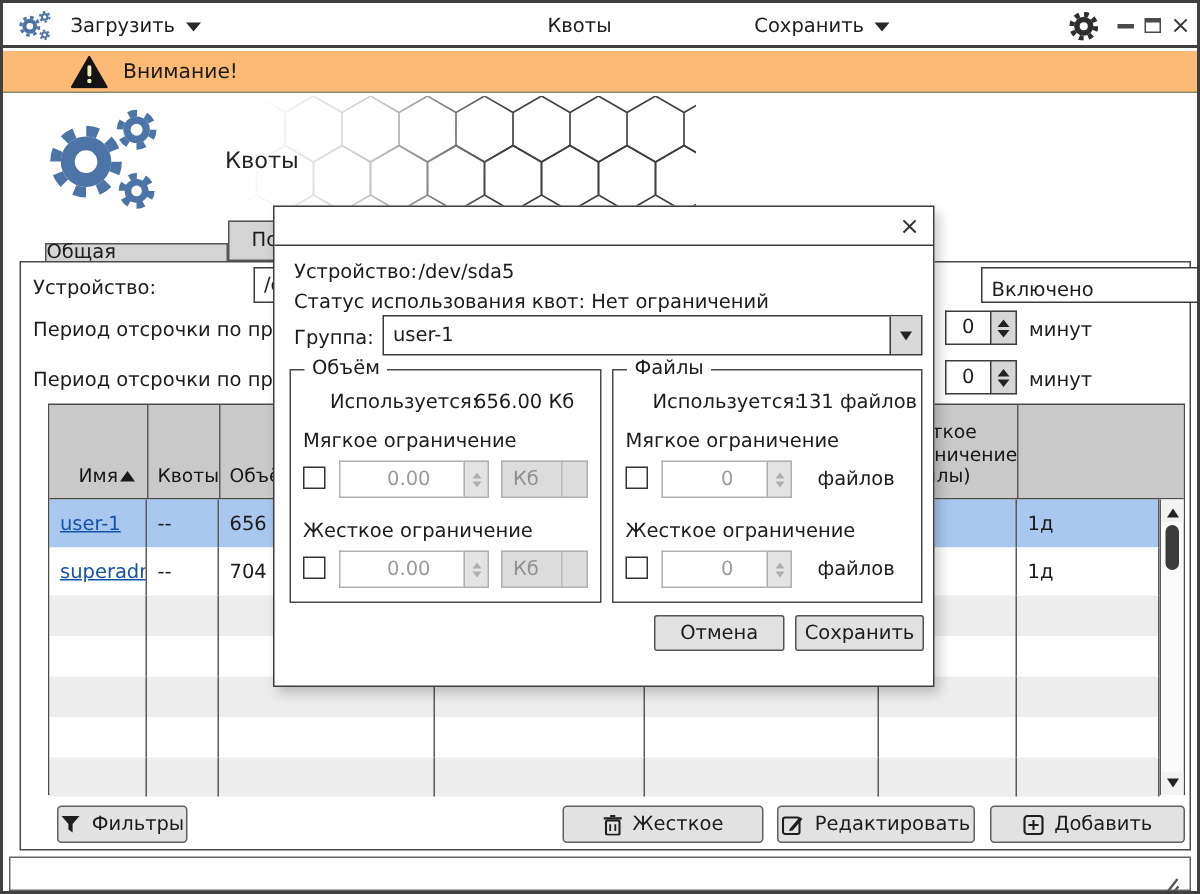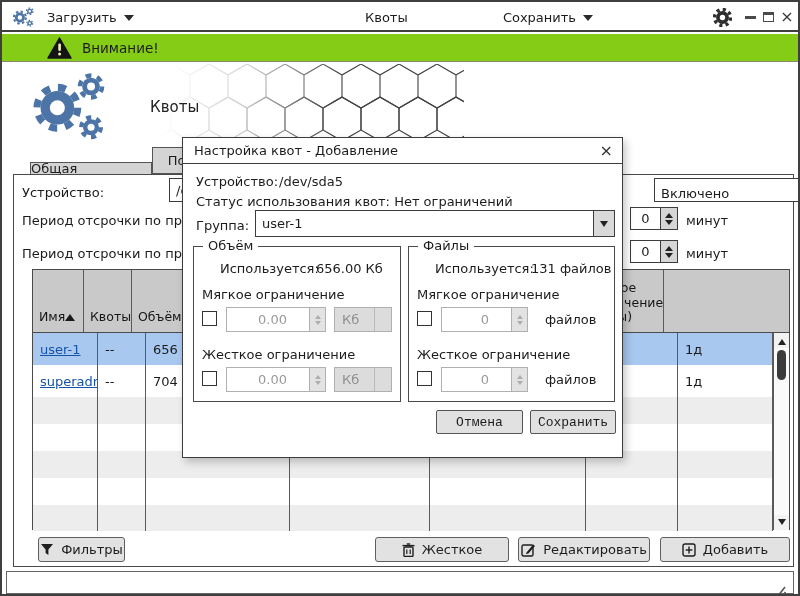--- a/index.html
+++ b/index.html
@@ -14,21 +14,21 @@
   
   .titlebar { left:0; top:0; width:796px; height:30px; background:#fff; border-bottom:2px solid #3f3f3f; }
   .tb-item { position:absolute; top:0; height:30px; display:flex; align-items:center; gap:7px; }
   .menu-caret { width:0; height:0; border:5px solid transparent; border-top:6px solid #2a2a2a; margin-top:6px; }
   .win-btn { position:absolute; top:0; height:30px; width:20px; display:flex; align-items:center; justify-content:center; color:#2a2a2a; }
   .min-glyph { width:11px; height:3px; background:#4a4a4a; }
   .max-glyph { width:11px; height:10px; border:1.5px solid #4a4a4a; border-top:3.5px solid #4a4a4a; }
   .close-glyph { font-size:16px; color:#3a3a3a; line-height:1; }
 
   
-  .warnbar { left:0; top:32px; width:796px; height:28px; background:#84cc16; border-bottom:1px solid #8a8a6a; display:flex; align-items:center; }
+  .warnbar { left:0; top:32px; width:796px; height:28px; background:#fdba74; border-bottom:1px solid #8a8a6a; display:flex; align-items:center; }
   .warn-text { margin-left:80px; font-size:13.5px; }
 
   
   .header { left:0; top:60px; width:796px; height:85px; background:#fff; }
   .hexwrap { position:absolute; left:150px; top:2px; width:312px; height:81px; }
   .hexfade { position:absolute; left:0; top:0; width:100%; height:100%;
     background:linear-gradient(100deg, #fff 6%, rgba(255,255,255,.75) 30%, rgba(255,255,255,0) 58%); }
   .app-title { position:absolute; left:148px; top:36px; font-size:15px; color:#222; z-index:2; }
 
   
@@ -87,21 +87,21 @@
   .cb { position:absolute; width:15px; height:15px; border:1.5px solid #333; background:#fff; cursor:pointer; }
   .dspin { position:absolute; display:flex; }
   .dspin .v { background:#fff; border:1px solid #b0b0b0; border-right:none; display:flex; align-items:center; justify-content:flex-end; padding-right:22px; color:#9a9a9a; }
   .dspin .b { width:17px; background:#e3e3e3; border:1px solid #b0b0b0; display:flex; flex-direction:column; align-items:center; justify-content:center; gap:2px; }
   .dtri-u { width:0; height:0; border:3.5px solid transparent; border-bottom:4.5px solid #adadad; }
   .dtri-d { width:0; height:0; border:3.5px solid transparent; border-top:4.5px solid #adadad; }
   .dunit { position:absolute; display:flex; background:#dcdcdc; border:1px solid #b0b0b0; color:#8f8f8f; }
   .dunit .u-t { flex:1; display:flex; align-items:center; padding-left:7px; }
   .dunit .u-b { width:17px; border-left:1px solid #b9b9b9; }
   .dlg-btn { position:absolute; height:24px; background:#e1e1e1; border:1px solid #555; border-radius:2px;
-             display:flex; align-items:center; justify-content:center; font-size:13px; cursor:pointer;font-family:Liberation Mono, monospace; }
+             display:flex; align-items:center; justify-content:center; font-size:13px; cursor:pointer; }
 </style>
 </head>
 <body>
 
 <div id="app">
 
   <div class="abs titlebar">
     <span class="tb-item" style="left:8px;">
       <svg width="26" height="24" viewBox="0 0 100 88">
         <g fill="none" stroke="#4d74a6">
@@ -227,21 +227,21 @@
     <span class="sp-val" style="width:30px; height:23px;">0</span>
     <span class="sp-btn" style="width:18px; height:23px;">
         <span class="tri-u"></span>
         <span class="tri-d"></span>
       </span>
   </div>
   <span class="lbl" style="left:684px; top:244px;">минут</span>
 
   <div class="abs qtable">
     <div class="thead" id="thead">
-        <div class="th" style="width: 51px;">
+        <div class="th" style="width: 66px; justify-content: center;">
           <span>Имя</span>
           <span class="sort-up"></span>
         </div>
         <div class="th" style="width: 48px;">
           <span>Квоты</span>
         </div>
         <div class="th" style="width: 144px;">
           <span>Объём</span>
         </div>
         <div class="th" style="width: 140px;">
@@ -370,21 +370,20 @@
   <div class="abs statusbar"></div>
   <span class="grip">
     <svg width="13" height="11" viewBox="0 0 13 11">
       <line x1="5" y1="10" x2="12" y2="1" stroke="#555" stroke-width="1.6"></line>
       <line x1="9.5" y1="10" x2="12.5" y2="6" stroke="#555" stroke-width="1.6"></line>
     </svg>
   </span>
 
   <div class="abs dialog">
     <div class="dlg-title">
-      <span>Настройка квот - Добавление</span>
       <span class="dlg-close">×</span>
     </div>
 
     <span class="lbl" style="left:13px; top:36px;">Устройство:</span>
     <span class="lbl" style="left:96px; top:36px;">/dev/sda5</span>
     <span class="lbl" style="left:13px; top:56px;">Статус использования квот: Нет ограничений</span>
 
     <span class="lbl" style="left:13px; top:80px;">Группа:</span>
     <div class="combo" style="left:72px; top:72px; width:360px; height:27px;">
       <span class="combo-text">user-1</span>

